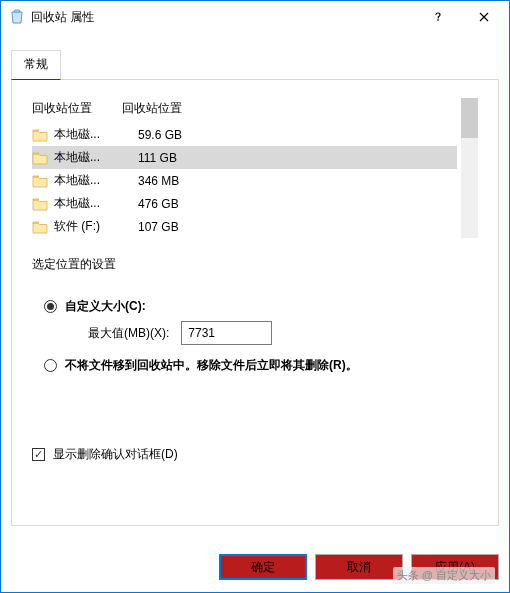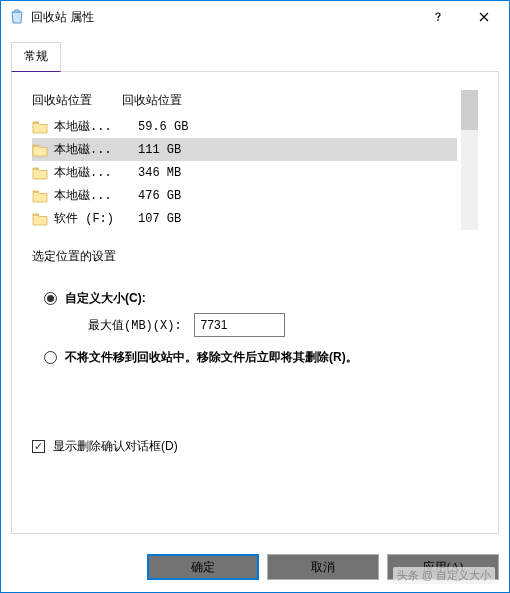--- a/index.html
+++ b/index.html
@@ -8,50 +8,50 @@
 .titlebar { height: 32px; background: #fff; display: flex; align-items: center; padding: 0 2px 0 8px; }
 .titlebar-icon { width: 16px; height: 16px; margin-right: 6px; display: flex; align-items: center; justify-content: center; }
 .titlebar-title { flex: 1; font-size: 12px; color: #000; }
 .titlebar-btn { width: 46px; height: 32px; display: flex; align-items: center; justify-content: center; color: #000; }
 .content { flex: 1; padding: 8px 10px 10px 10px; display: flex; flex-direction: column; }
 .tabs { display: flex; border-bottom: 1px solid #d9d9d9; margin-bottom: 0; }
 .tab { padding: 5px 12px 6px 12px; border: 1px solid #d9d9d9; border-bottom: none; background: #fff; font-size: 12px; position: relative; top: 1px; }
 .tab.active { background: #fff; border-bottom: 1px solid #4c1d95; }
 .tabpanel { border: 1px solid #d9d9d9; border-top: none; flex: 1; padding: 18px 20px 14px 20px; display: flex; flex-direction: column; }
 .list-area { display: flex; margin-bottom: 18px; }
-.list { flex: 1; font-family: Liberation Mono, monospace; }
+.list { flex: 1; }
 .list-header { display: flex; font-size: 12px; color: #000; padding: 2px 0 6px 0; }
 .col-loc { width: 90px; }
 .col-space { flex: 1; }
 .list-row { display: flex; align-items: center; padding: 3px 0; }
 .list-row.selected { background: #d9d9d9; }
 .folder-icon { width: 16px; height: 14px; margin-right: 6px; display: inline-block; }
 .row-loc { width: 84px; overflow: hidden; white-space: nowrap; }
 .row-space { flex: 1; }
 .scrollbar { width: 17px; background: #f0f0f0; position: relative; margin-left: 4px; }
 .scroll-thumb { position: absolute; top: 0; width: 100%; height: 40px; background: #cdcdcd; }
 .section-label { font-size: 12px; margin-bottom: 25px; }
 .settings-group { padding-left: 12px; margin-bottom: 30px; }
 .radio-row { display: flex; align-items: center; margin-bottom: 6px; font-weight: bold; }
 .radio { width: 13px; height: 13px; border: 1px solid #333; border-radius: 50%; margin-right: 8px; display: flex; align-items: center; justify-content: center; flex-shrink: 0; }
 .radio.checked::after { content: ""; width: 7px; height: 7px; background: #333; border-radius: 50%; }
 .max-row { display: flex; align-items: center; margin: 4px 0 12px 44px; }
-.max-label { margin-right: 12px; font-family: Liberation Mono, monospace; }
+.max-label { margin-right: 12px; }
 .max-input { width: 91px; height: 24px; border: 1px solid #7a7a7a; padding: 2px 6px; font-size: 12px; font-family: inherit; }
 .radio-row.wide { align-items: flex-start; }
 .radio-row.wide .radio { margin-top: 2px; }
 .check-row { display: flex; align-items: center; }
 .checkbox { width: 13px; height: 13px; border: 1px solid #333; margin-right: 8px; display: flex; align-items: center; justify-content: center; flex-shrink: 0; }
 .checkbox.checked::after { content: "✓"; font-size: 11px; line-height: 1; color: #333; }
 .spacer { flex: 1; }
 .button-row { display: flex; justify-content: flex-end; gap: 8px; padding: 10px 10px 12px 10px; }
-.btn { width: 112px; height: 26px; border: 1px solid #adadad; background: #737373; font-size: 12px; font-family: Liberation Serif, serif; }
+.btn { width: 88px; height: 26px; border: 1px solid #adadad; background: #b91c1c; font-size: 12px; font-family: Liberation Sans, sans-serif; }
 .btn.default { border: 2px solid #0078d7; }
 .watermark { position: absolute; bottom: 8px; right: 14px; font-size: 11px; color: #888; background: rgba(240,240,240,0.7); padding: 1px 4px; border-radius: 2px; }
-.window { position: relative; }
+.window { position: relative; gap: 8px; }
 </style>
 </head>
 <body>
 
 <div class="window">
 
   <div class="titlebar">
     <span class="titlebar-icon">
       <svg width="16" height="16" viewBox="0 0 16 16">
           <path d="M3 3 L13 3 L12 14 L4 14 Z" fill="#cde6f7" stroke="#5b9bd5" stroke-width="1"></path>

